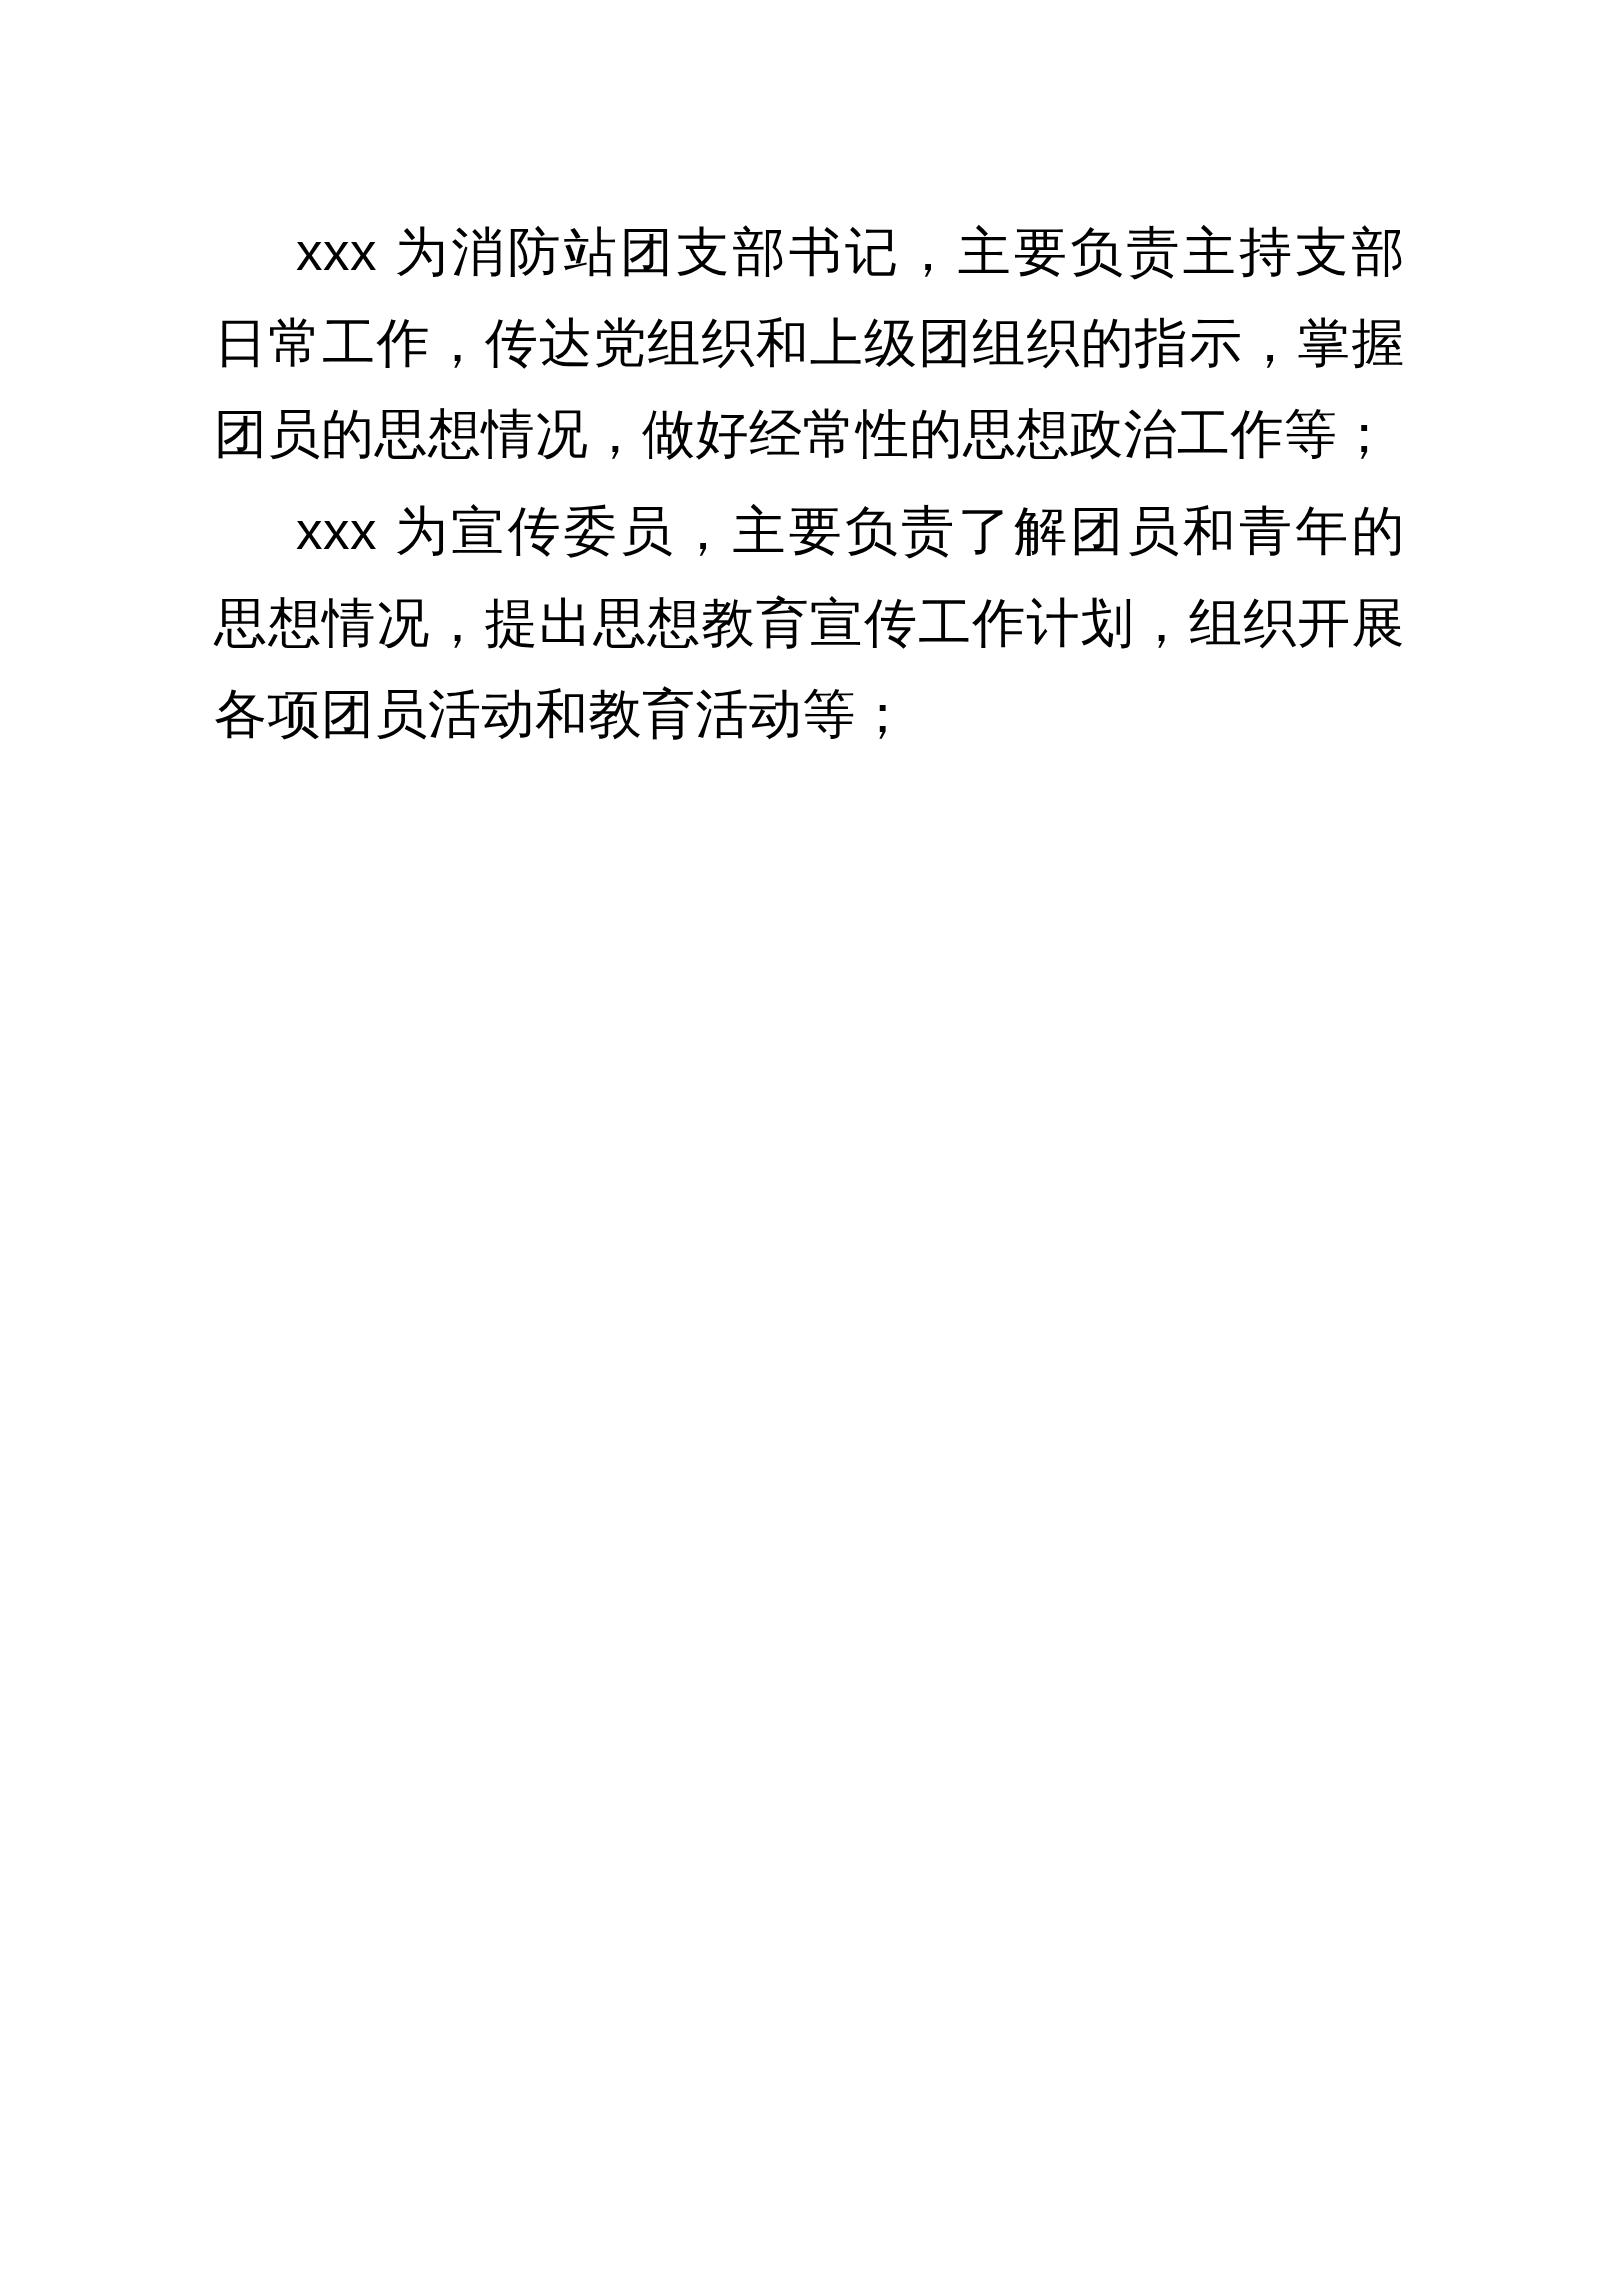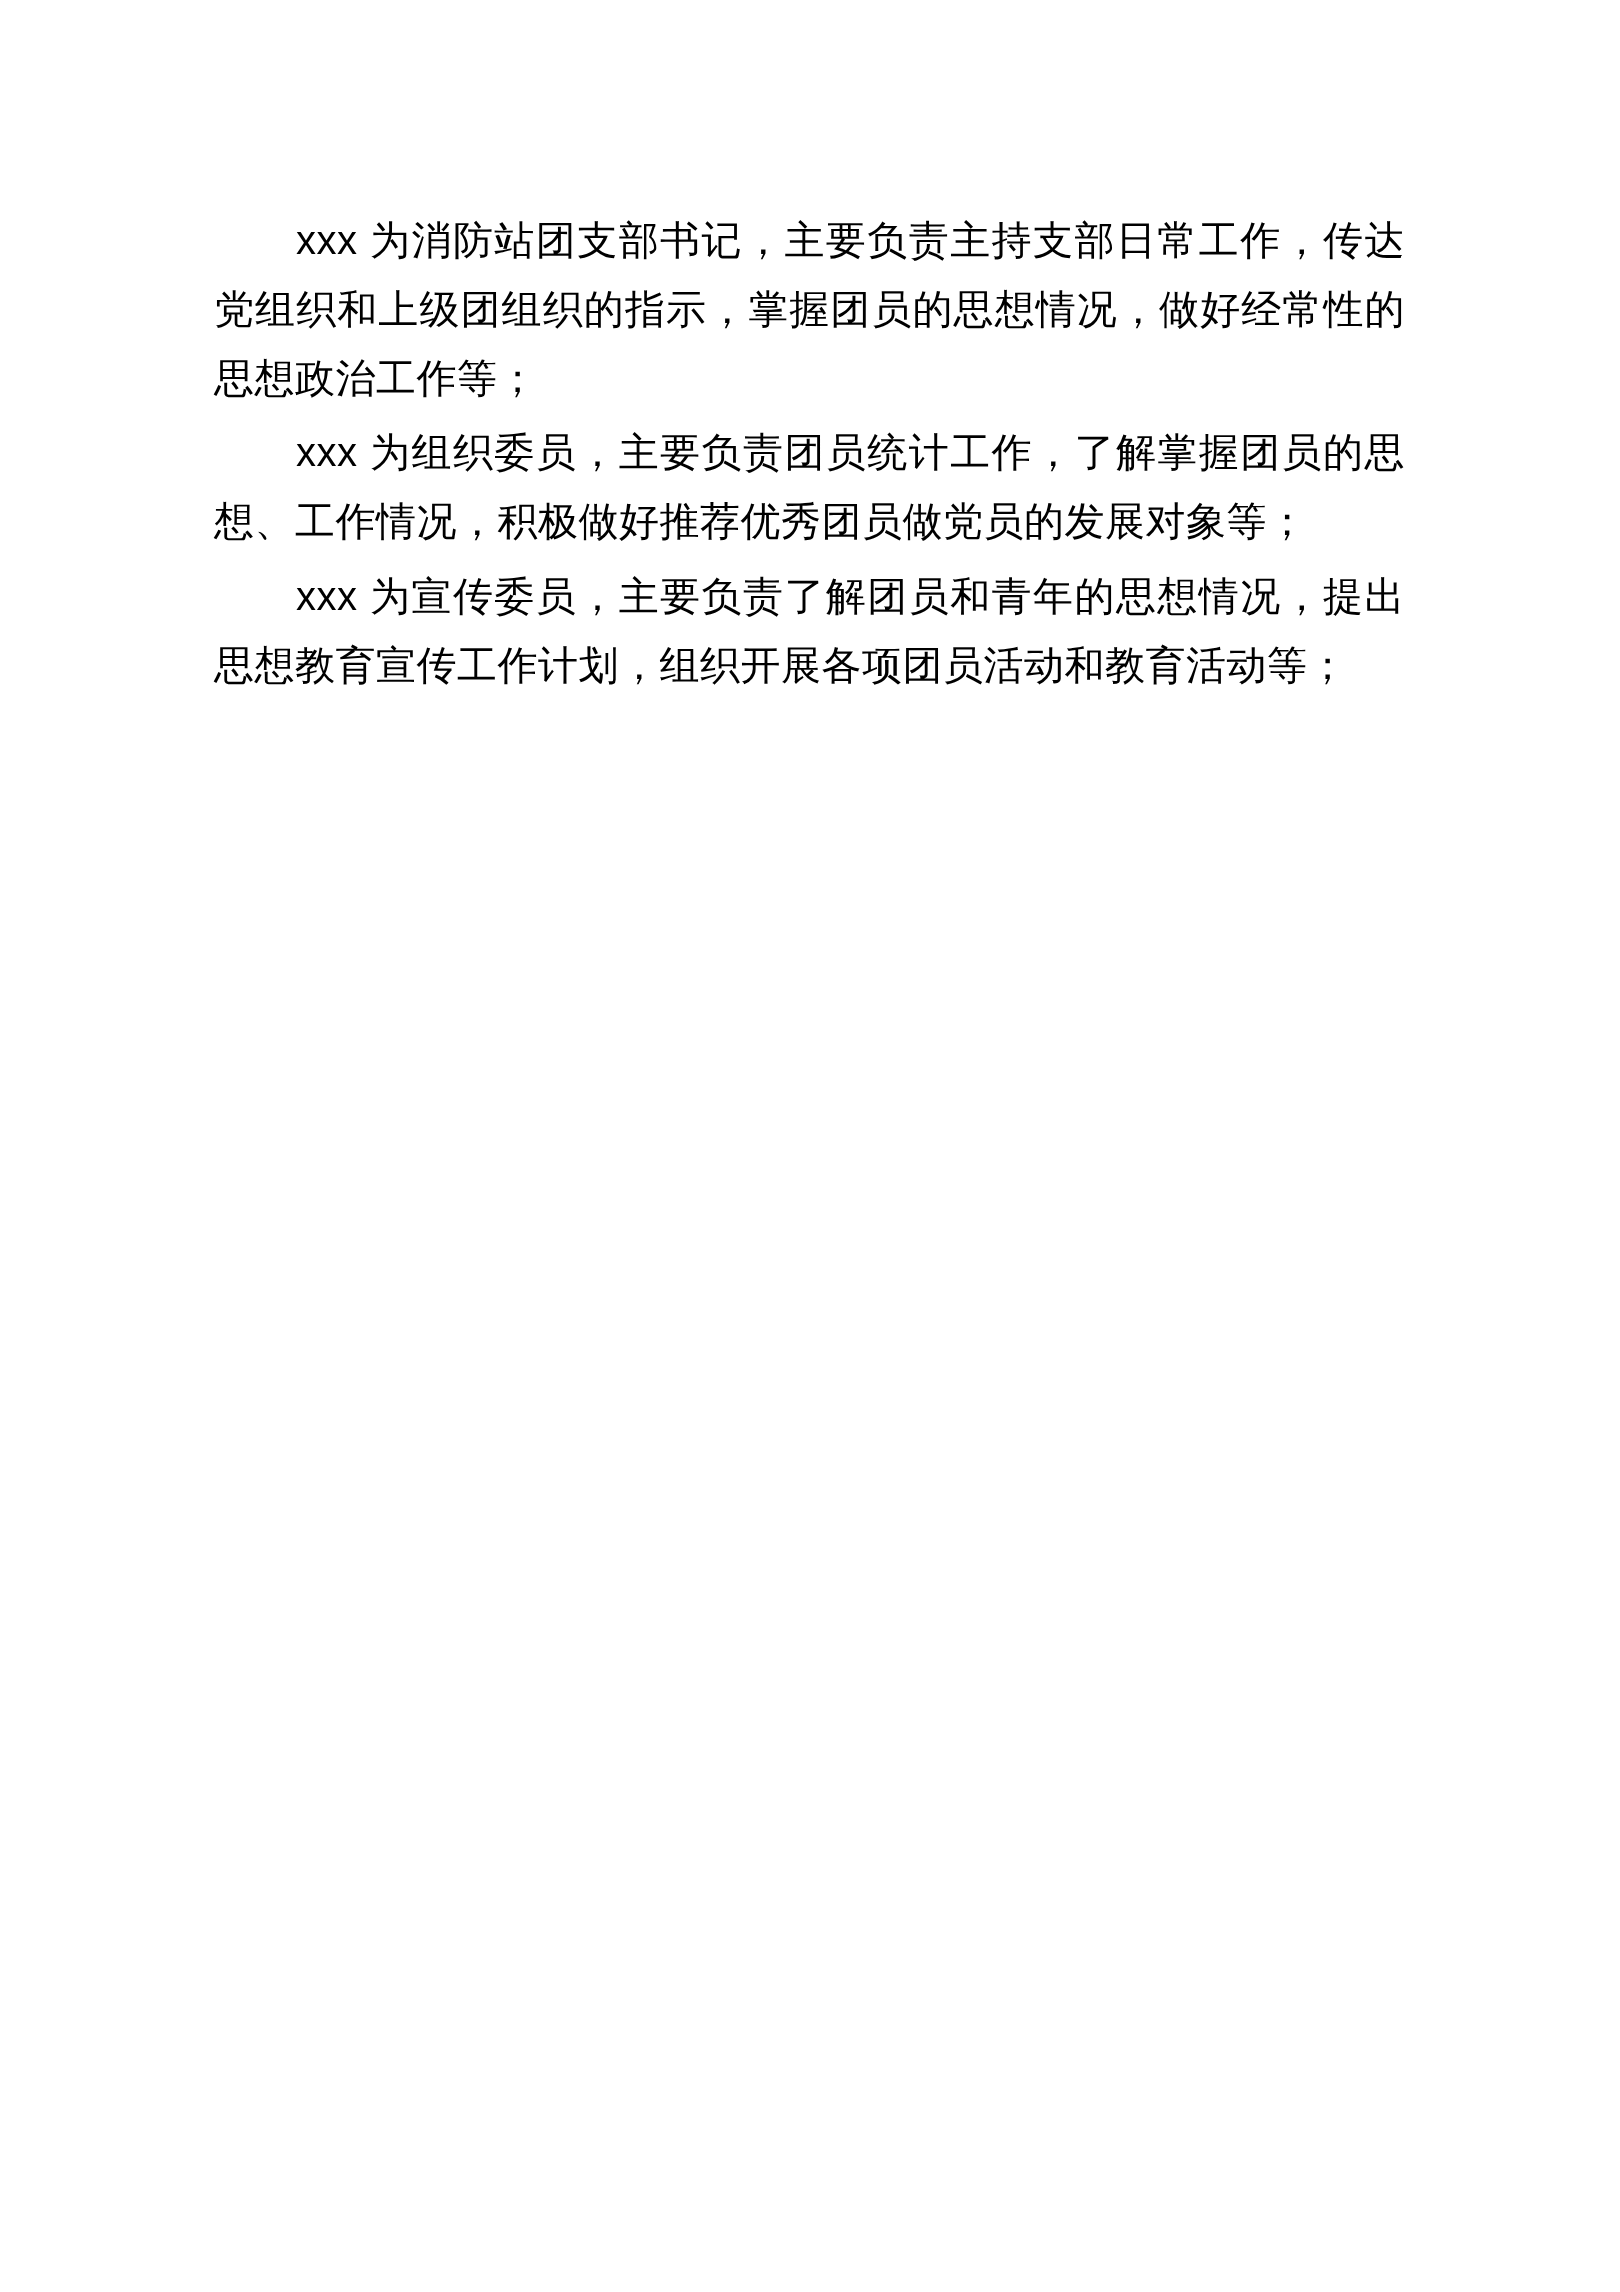--- a/index.html
+++ b/index.html
@@ -21,37 +21,36 @@
     background: #ffffff;
     box-sizing: border-box;
   }
   .content {
     position: absolute;
     left: 214px;
     top: 206px;
     width: 1191px;
   }
   .para {
-    font-size: 40px;
+    font-size: 53px;
     line-height: 1.72;
     letter-spacing: 0.5px;
     text-align: justify;
     text-justify: inter-ideograph;
     margin: 0 0 5.9px 0;
     text-indent: 82px;
     word-break: break-all;
     font-weight: 500;
   }
   .para:last-child {
     margin-bottom: 0;
   }
 </style>
 </head>
 <body>
 
 <div class="page">
   <div class="content">
     <p class="para">xxx 为消防站团支部书记，主要负责主持支部日常工作，传达党组织和上级团组织的指示，掌握团员的思想情况，做好经常性的思想政治工作等；</p>
-    <p class="para">xxx 为组织委员，主要负责团员统计工作，了解掌握团员的思想、工作情况，积极做好推荐优秀团员做党员的发展对象等；</p>
     <p class="para">xxx 为宣传委员，主要负责了解团员和青年的思想情况，提出思想教育宣传工作计划，组织开展各项团员活动和教育活动等；</p>
   </div>
 </div>
 
 
 </body></html>

